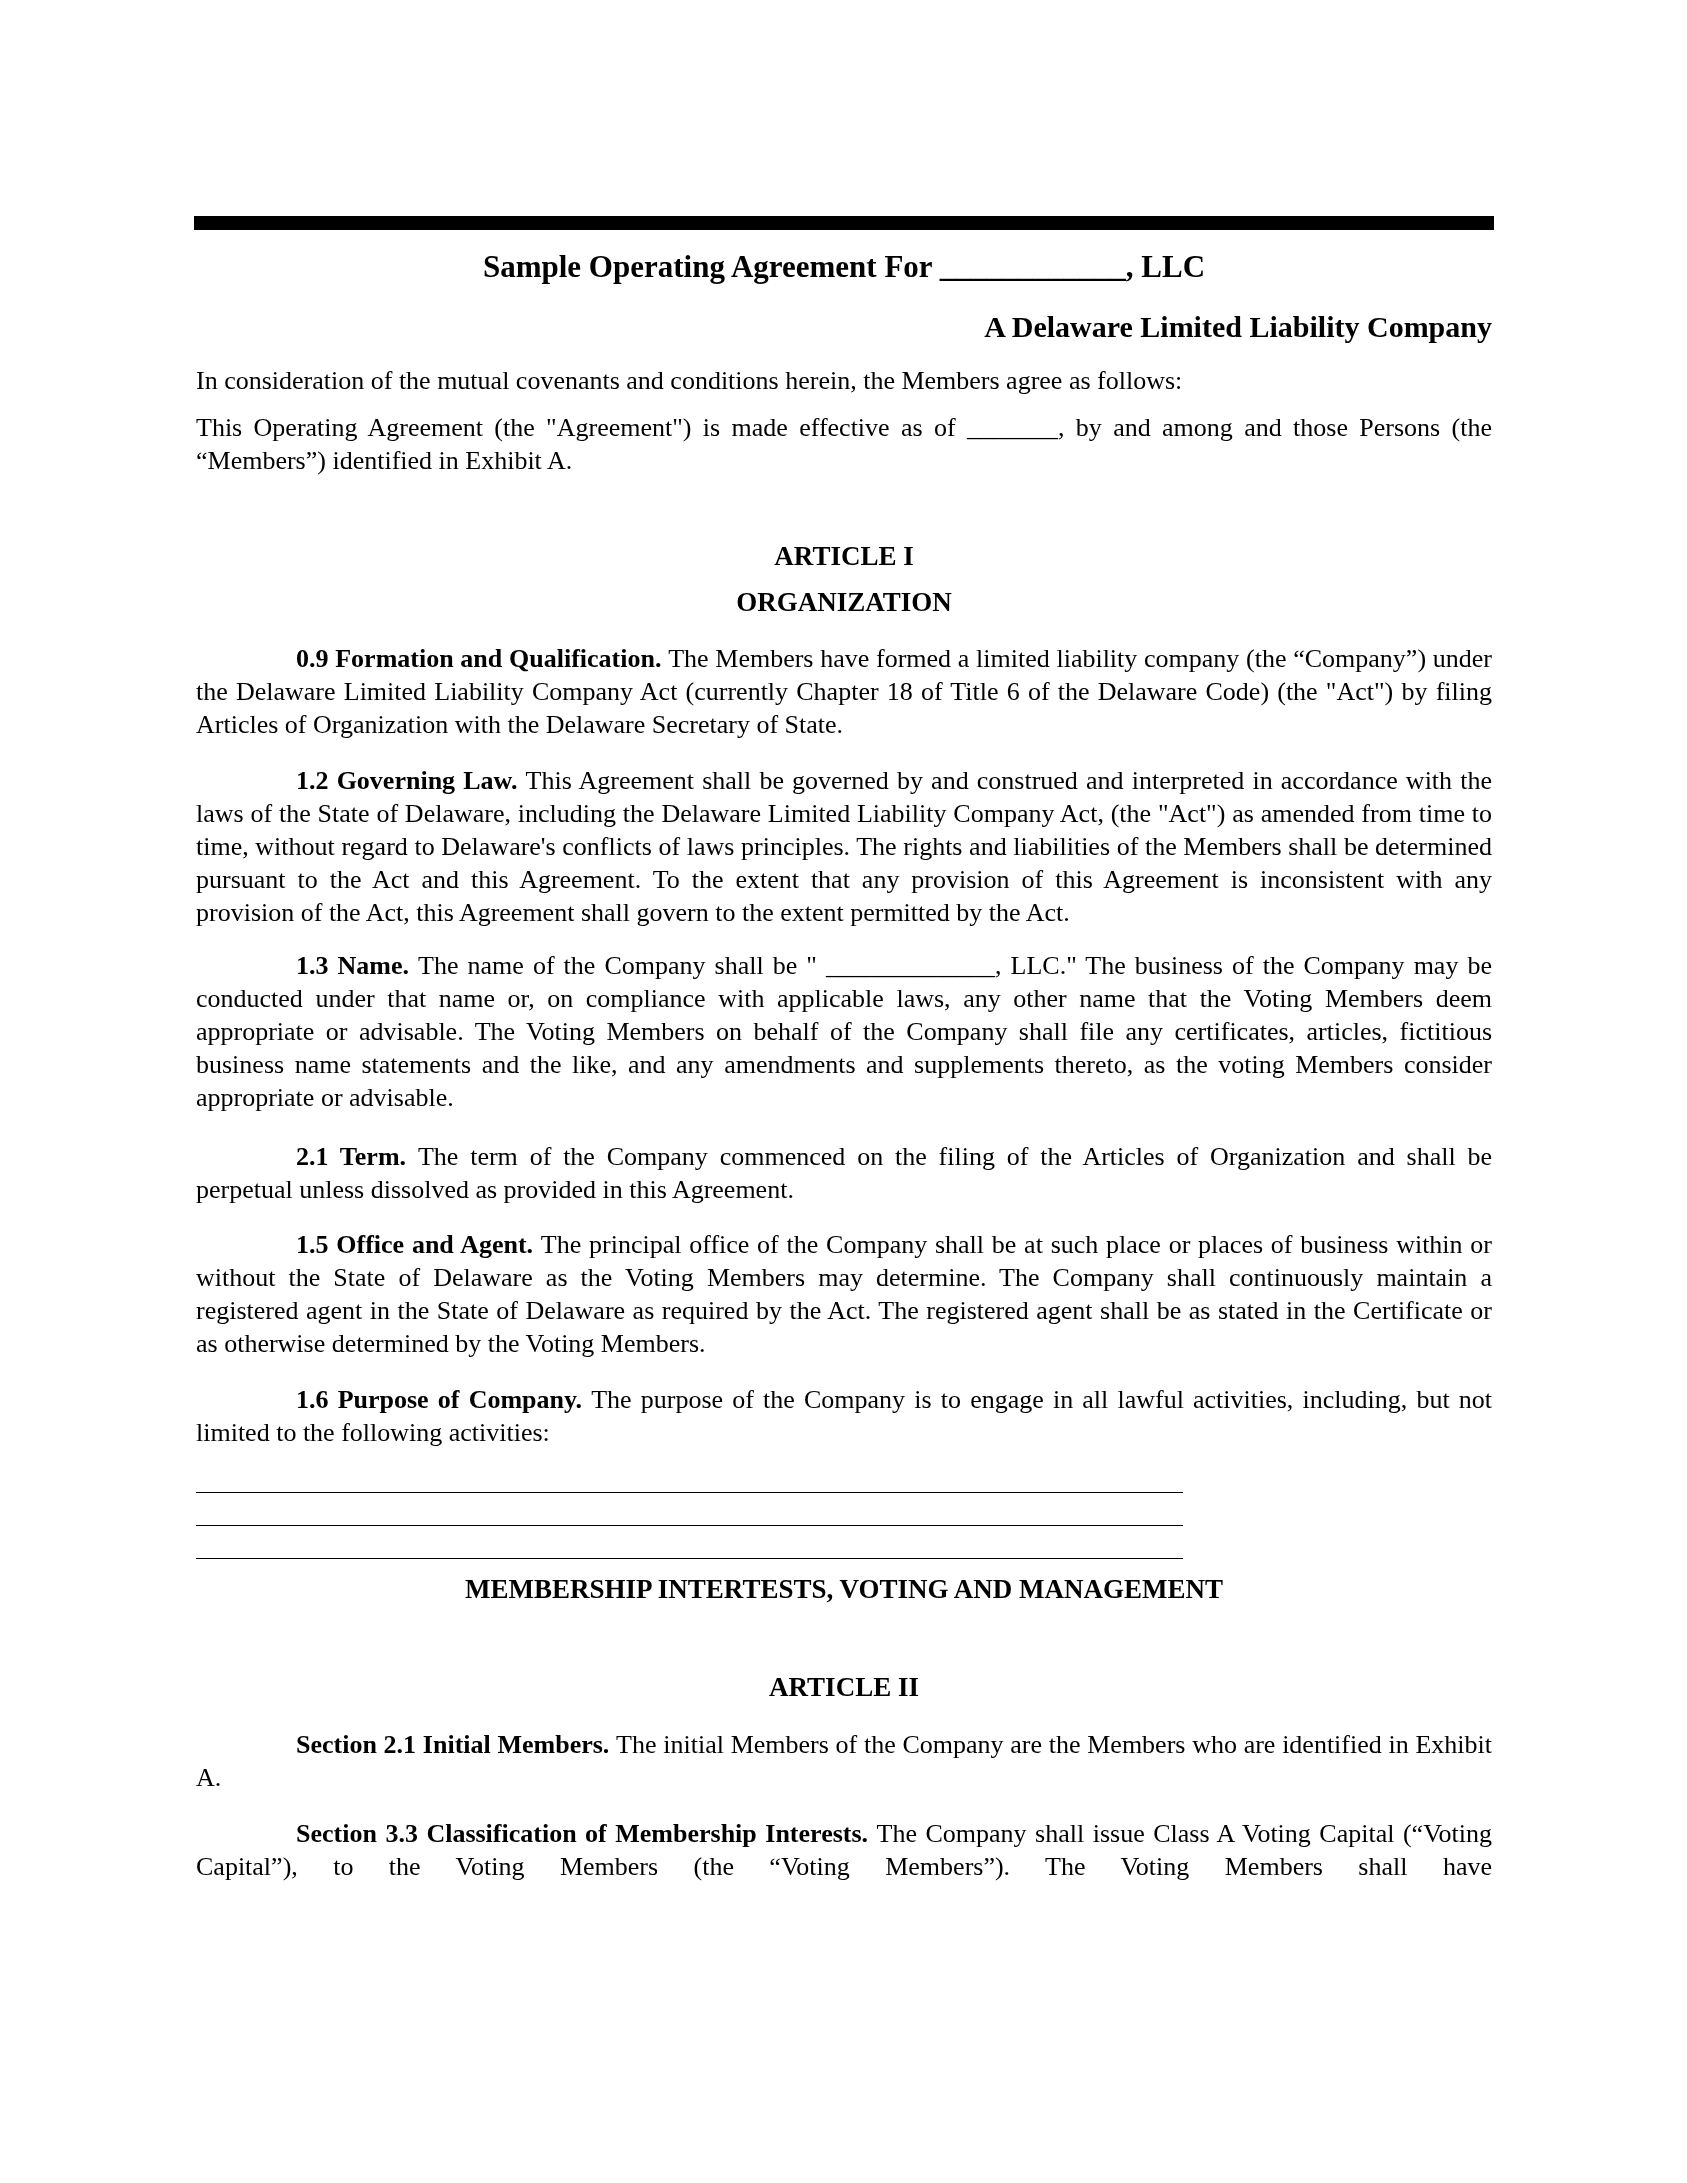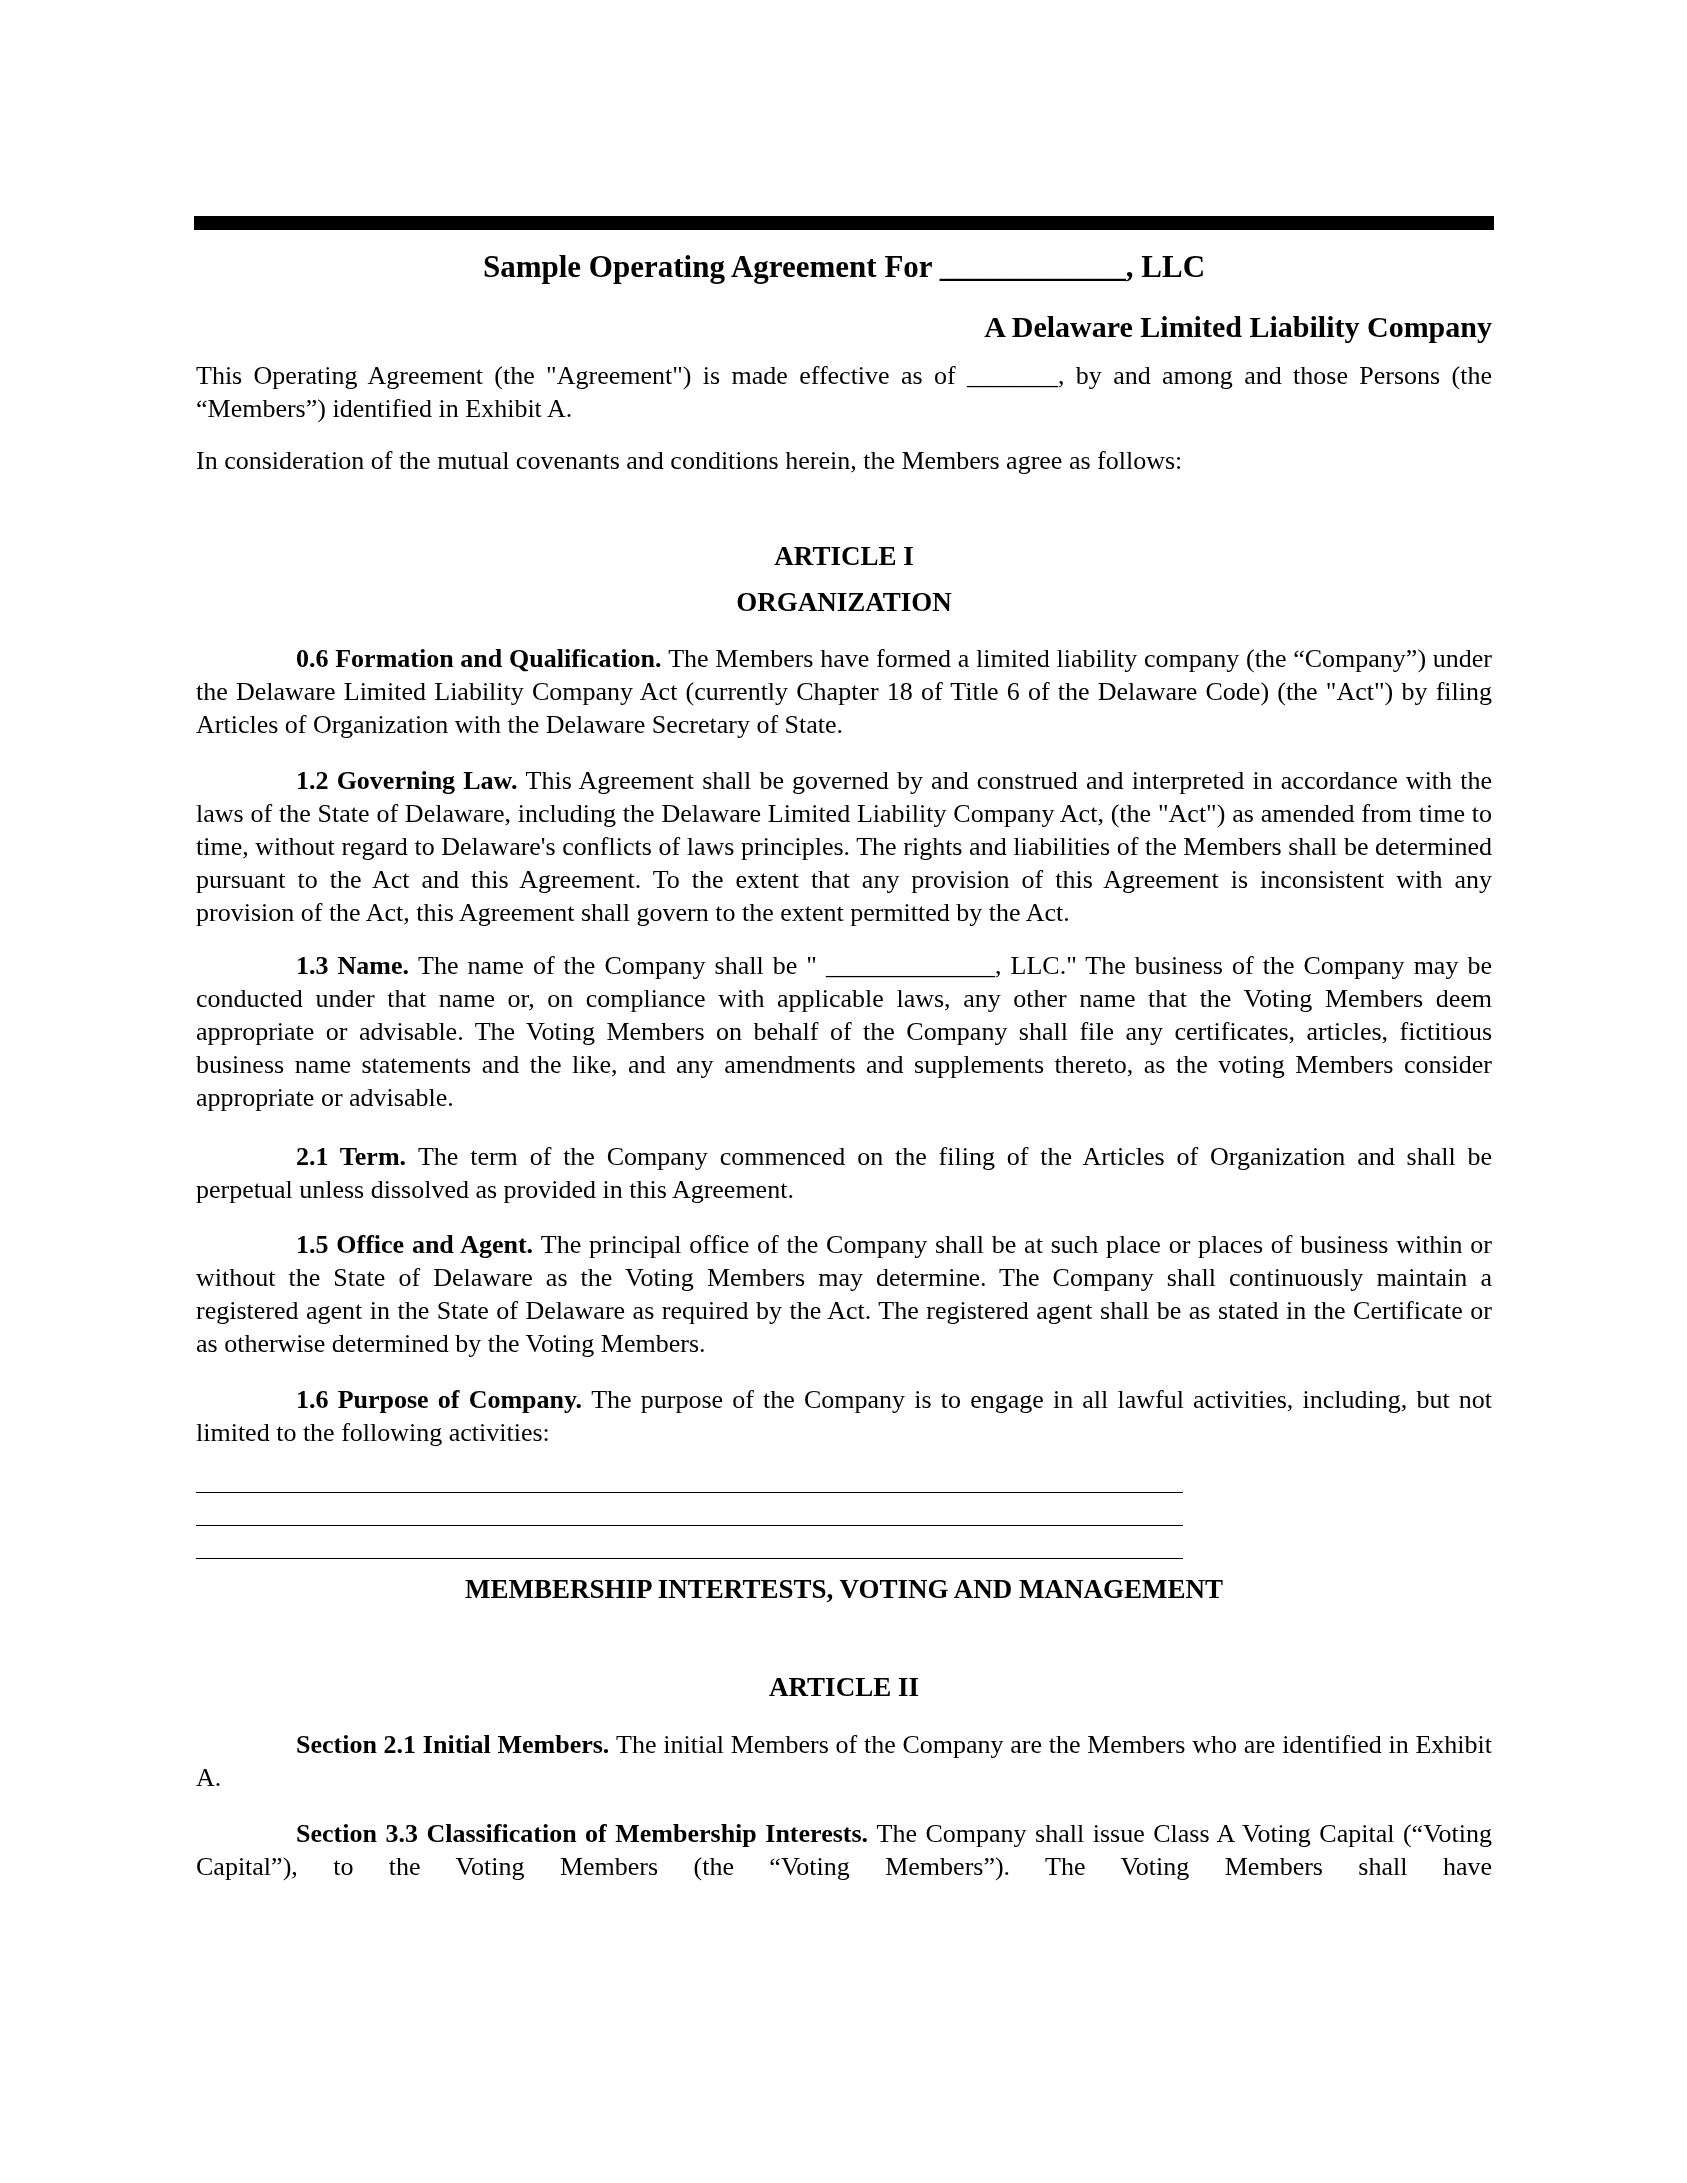--- a/index.html
+++ b/index.html
@@ -81,27 +81,27 @@
 <body>
 
 <div class="page">
   <div class="content">
 
     <div class="topbar"></div>
 
     <div class="doc-title">Sample Operating Agreement For ____________, LLC</div>
     <div class="doc-subtitle">A Delaware Limited Liability Company</div>
 
+    <p class="body-par p-intro2">In consideration of the mutual covenants and conditions herein, the Members agree as follows:</p>
     <p class="body-par p-intro1">This Operating Agreement (the "Agreement") is made effective as of _______, by and among and those Persons (the “Members”) identified in Exhibit A.</p>
-    <p class="body-par p-intro2">In consideration of the mutual covenants and conditions herein, the Members agree as follows:</p>
 
     <div class="heading h-art1">ARTICLE I</div>
     <div class="heading h-org">ORGANIZATION</div>
 
-    <p class="body-par indented p-11"><b>0.6 Formation and Qualification. </b><span>The Members have formed a limited liability company (the “Company”) under the Delaware Limited Liability Company Act (currently Chapter 18 of Title 6 of the Delaware Code) (the "Act") by filing Articles of Organization with the Delaware Secretary of State.</span></p>
+    <p class="body-par indented p-11"><b>0.9 Formation and Qualification. </b><span>The Members have formed a limited liability company (the “Company”) under the Delaware Limited Liability Company Act (currently Chapter 18 of Title 6 of the Delaware Code) (the "Act") by filing Articles of Organization with the Delaware Secretary of State.</span></p>
 
     <p class="body-par indented p-12"><b>1.2 Governing Law. </b><span>This Agreement shall be governed by and construed and interpreted in accordance with the laws of the State of Delaware, including the Delaware Limited Liability Company Act, (the "Act") as amended from time to time, without regard to Delaware's conflicts of laws principles. The rights and liabilities of the Members shall be determined pursuant to the Act and this Agreement. To the extent that any provision of this Agreement is inconsistent with any provision of the Act, this Agreement shall govern to the extent permitted by the Act.</span></p>
 
     <p class="body-par indented p-13"><b>1.3 Name. </b><span>The name of the Company shall be " _____________, LLC." The business of the Company may be conducted under that name or, on compliance with applicable laws, any other name that the Voting Members deem appropriate or advisable. The Voting Members on behalf of the Company shall file any certificates, articles, fictitious business name statements and the like, and any amendments and supplements thereto, as the voting Members consider appropriate or advisable.</span></p>
 
     <p class="body-par indented p-14"><b>2.1 Term. </b><span>The term of the Company commenced on the filing of the Articles of Organization and shall be perpetual unless dissolved as provided in this Agreement.</span></p>
 
     <p class="body-par indented p-15"><b>1.5 Office and Agent. </b><span>The principal office of the Company shall be at such place or places of business within or without the State of Delaware as the Voting Members may determine. The Company shall continuously maintain a registered agent in the State of Delaware as required by the Act. The registered agent shall be as stated in the Certificate or as otherwise determined by the Voting Members.</span></p>
 
     <p class="body-par indented p-16"><b>1.6 Purpose of Company. </b><span>The purpose of the Company is to engage in all lawful activities, including, but not limited to the following activities:</span></p>

